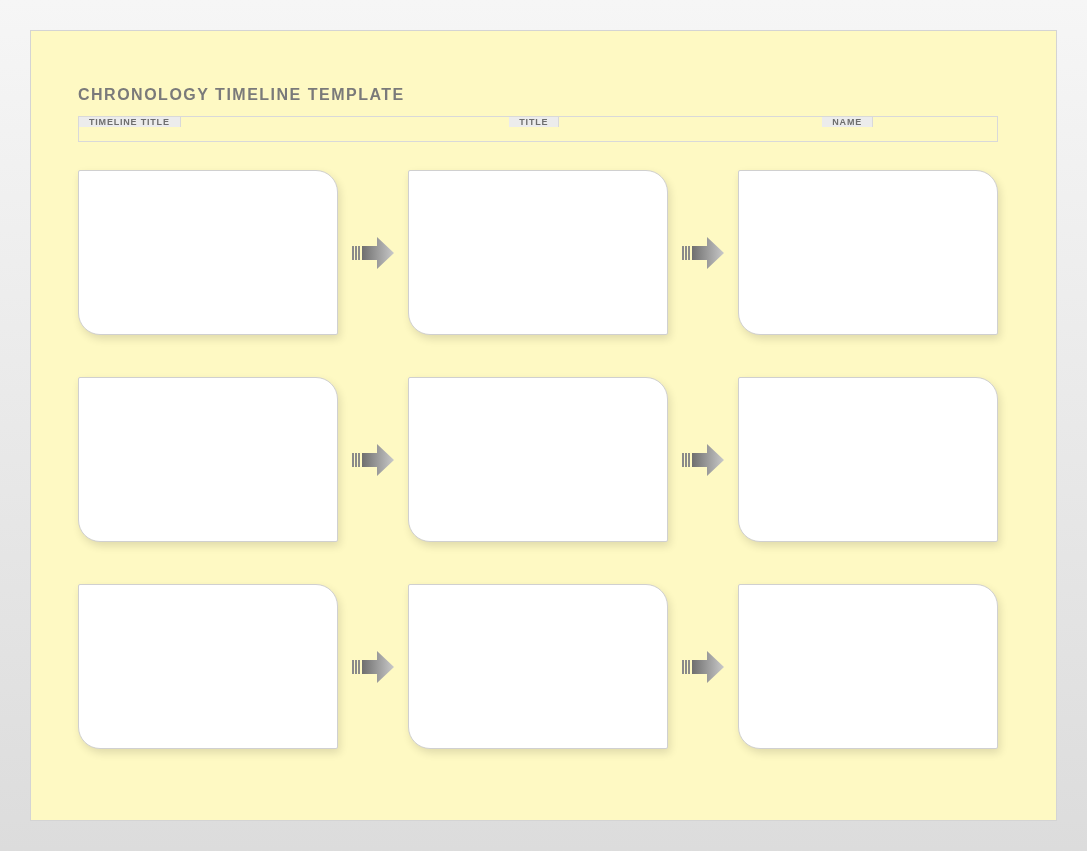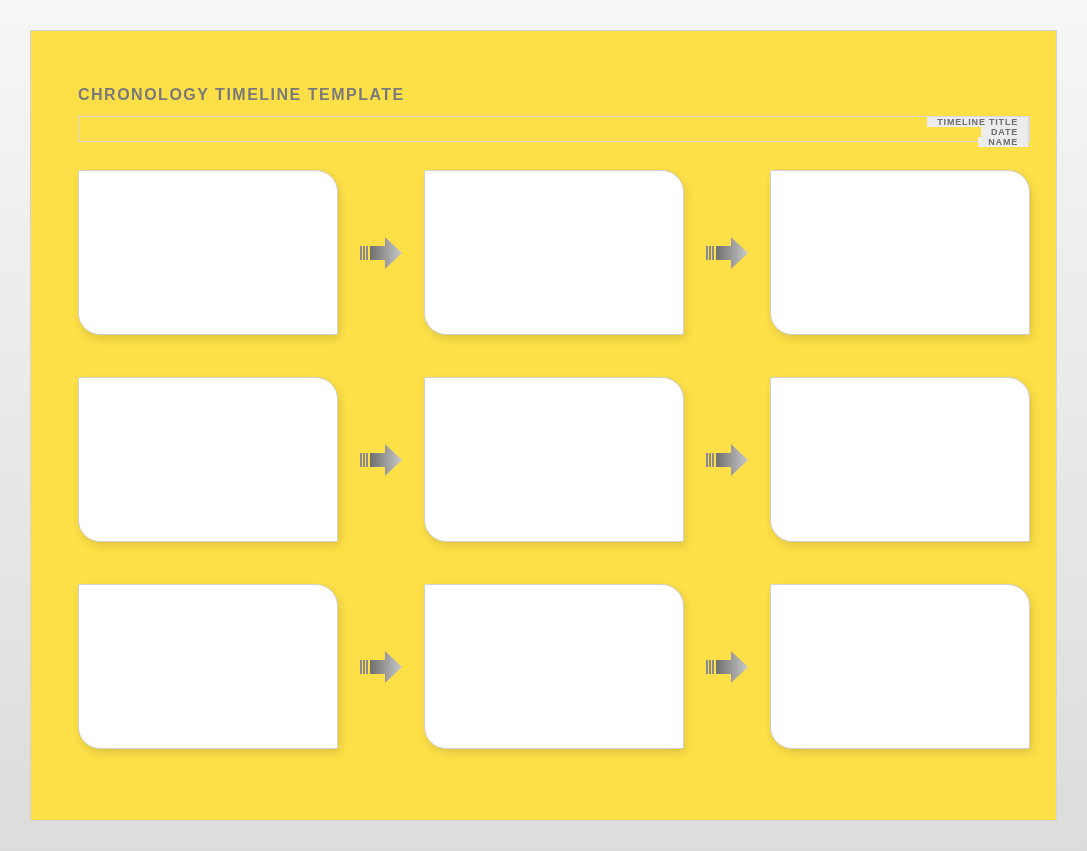--- a/index.html
+++ b/index.html
@@ -11,42 +11,41 @@
     background: linear-gradient(to bottom, #f6f6f6 0%, #dcdcdc 100%);
     overflow: hidden;
   }
 
   .page {
     position: absolute;
     left: 30px;
     top: 30px;
     width: 1027px;
     height: 791px;
-    background: #fde047;
+    background: #fef9c3;
     border: 1px solid #d4d4d4;
     box-sizing: border-box;
-    padding: 55px 26px 40px 47px;
+    padding: 55px 58px 40px 47px;
   }
 
   .title {
     font-size: 16px;
     font-weight: bold;
     letter-spacing: 1.5px;
     color: #7a7a7a;
     margin: 0 0 12px 0;
   }
 
   .header-row {
     display: flex;
-    align-items: flex-end;
+    align-items: flex-start;
     border: 1px solid #d9d9d9;
     height: 26px;
     box-sizing: border-box;
     margin-bottom: 28px;
-    flex-direction: column;
   }
 
   .hdr-label {
     background: #ececec;
     color: #6e6e6e;
     font-size: 9px;
     font-weight: bold;
     letter-spacing: 0.8px;
     display: flex;
     align-items: center;
@@ -112,21 +111,21 @@
 </head>
 <body>
 
 <div class="page">
 
   <h1 class="title">CHRONOLOGY TIMELINE TEMPLATE</h1>
 
   <div class="header-row">
     <div class="hdr-label">TIMELINE TITLE</div>
     <div class="hdr-value title-val"></div>
-    <div class="hdr-label">DATE</div>
+    <div class="hdr-label">TITLE</div>
     <div class="hdr-value name-val"></div>
     <div class="hdr-label">NAME</div>
     <div class="hdr-value date-val"></div>
   </div>
 
   <div class="rows">
 
     <div class="row">
       <div class="card"></div>
       <div class="arrow-wrap">

